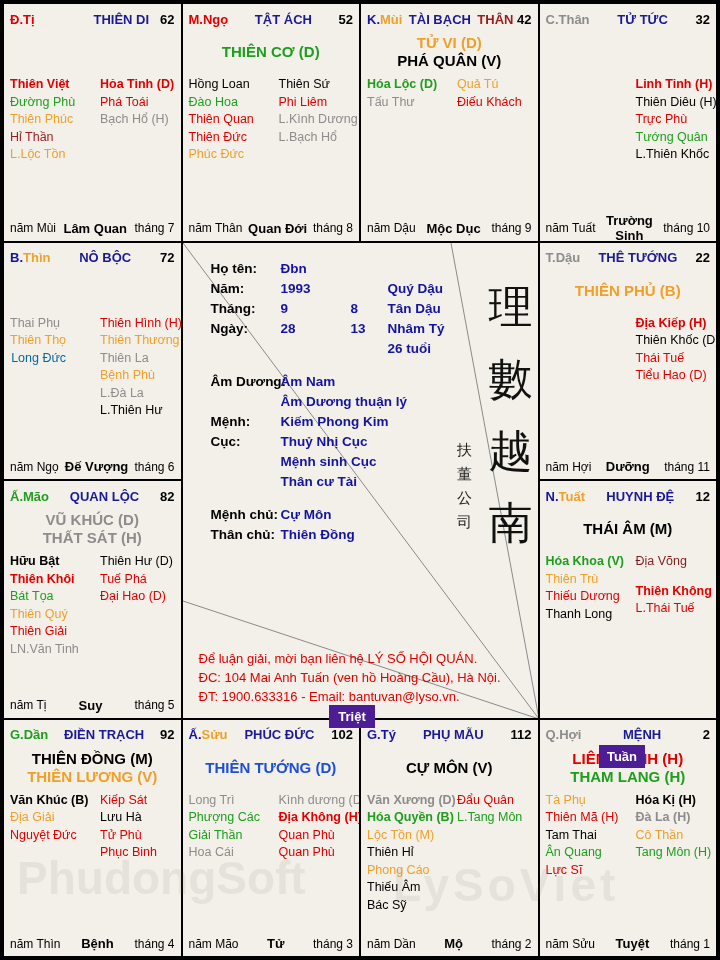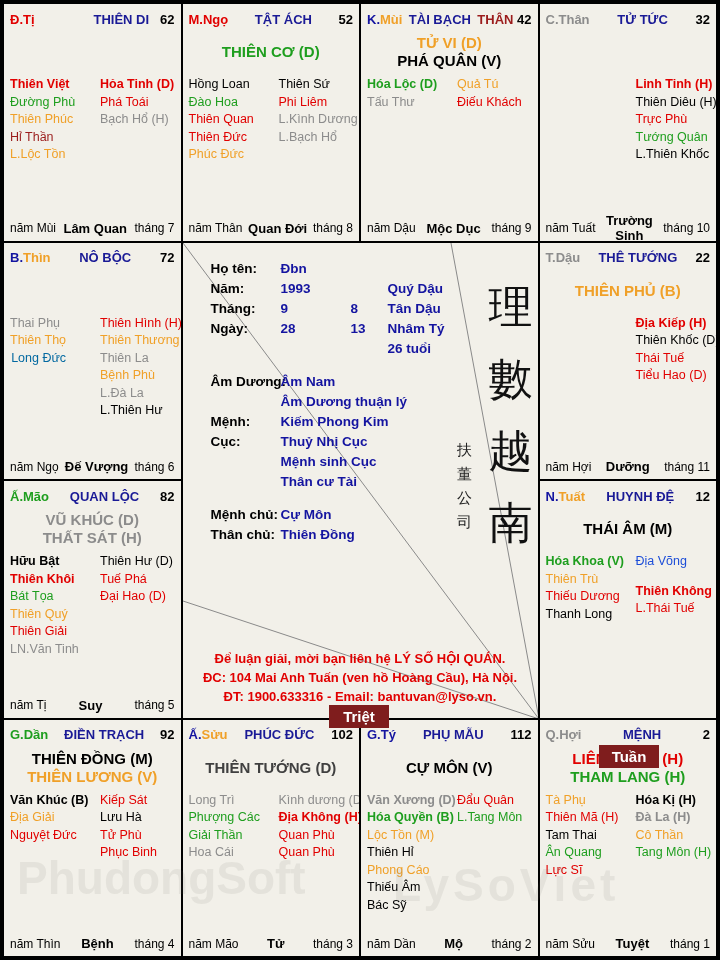--- a/index.html
+++ b/index.html
@@ -29,34 +29,34 @@
   .cell-footer .van{flex:1;text-align:center;font-weight:bold;font-size:13px;}
   
   #info-rows{position:absolute;top:18px;left:0;width:100%;}
   .info-row{position:relative;height:20px;}
   .info-row.gap{margin-top:13px;}
   .info-row span{position:absolute;font-size:13.5px;font-weight:bold;white-space:nowrap;}
   .info-row .lab{left:28px;color:#000;}
   .info-row .v1{left:98px;color:#1414a0;}
   .info-row .v2{left:168px;color:#1414a0;}
   .info-row .v3{left:205px;color:#1414a0;}
-  #contact{position:absolute;bottom:12px;left:0;width:100%;text-align:center;
-    color:#e10000;font-weight:bold;font-size:13px;line-height:19px;}
+  #contact{position:absolute;bottom:12px;left:16px;width:100%;text-align:left;
+    color:#e10000;font-weight:normal;font-size:13px;line-height:19px;}
   #calligraphy{position:absolute;top:28px;left:300px;width:56px;text-align:center;
     color:#111;font-family:"DejaVu Serif",serif;}
   #calligraphy .big{font-size:44px;line-height:72px;display:block;}
   #calligraphy-small{position:absolute;top:195px;left:272px;width:20px;text-align:center;
     color:#222;font-family:"DejaVu Serif",serif;font-size:15px;line-height:24px;}
   #seal{position:absolute;top:238px;left:286px;width:62px;height:54px;
     border:3px solid #c43018;color:#c43018;display:flex;align-items:center;justify-content:center;
     font-family:"DejaVu Serif",serif;font-size:20px;font-weight:bold;letter-spacing:1px;
     background:rgba(230,80,50,0.12);}
   #aspect-lines{position:absolute;top:0;left:0;pointer-events:none;}
-  .badge{position:absolute;background:#7f1d1d;color:#fff;font-weight:bold;font-size:15px;
-    width:60px;height:23px;display:flex;align-items:center;justify-content:center;z-index:5;
+  .badge{position:absolute;background:#4c1d95;color:#fff;font-weight:bold;font-size:13px;
+    width:46px;height:23px;display:flex;align-items:center;justify-content:center;z-index:5;
     font-family:"Liberation Sans",sans-serif;}
   #badge-triet{left:326px;top:702px;}
   #badge-tuan{left:596px;top:742px;}
   .watermark{position:absolute;font-size:46px;font-weight:bold;color:rgba(110,110,95,0.10);
     white-space:nowrap;pointer-events:none;z-index:1;}
   #wm1{left:14px;top:848px;}
   #wm2{left:390px;top:855px;letter-spacing:4px;}
 </style>
 </head>
 <body>
@@ -253,21 +253,21 @@
       <div class="main-block">
         <div class="main-line" style="color: rgb(0, 0, 0);">THÁI ÂM (M)</div>
       </div>
       <div class="star-col star-left">
         <div class="star-line" style="color: rgb(30, 158, 30); font-weight: bold;">Hóa Khoa (V)</div>
         <div class="star-line" style="color: rgb(240, 160, 40);">Thiên Trù</div>
         <div class="star-line" style="color: rgb(225, 0, 0);">Thiếu Dương</div>
         <div class="star-line" style="color: rgb(0, 0, 0);">Thanh Long</div>
       </div>
       <div class="star-col star-right">
-        <div class="star-line" style="color: #1d4ed8;">Địa Võng</div>
+        <div class="star-line" style="color: #7f1d1d;">Địa Võng</div>
         <div class="star-line" style="color: rgb(225, 0, 0); font-weight: bold; margin-top: 12px;">Thiên Không</div>
         <div class="star-line" style="color: rgb(225, 0, 0);">L.Thái Tuế</div>
       </div>
     </div>
   <div class="cell p8" id="cell-8">
       <div class="cell-header">
         <span class="stem" style="color: rgb(30, 158, 30);">G. </span>
         <span class="branch" style="color: rgb(30, 158, 30);">Dần</span>
         <span class="palace" style="color: rgb(26, 26, 150);">ĐIỀN TRẠCH</span>
         <span class="num">92</span>
@@ -294,21 +294,21 @@
       </div>
     </div>
   <div class="cell p9" id="cell-9">
       <div class="cell-header">
         <span class="stem" style="color: rgb(20, 20, 160);">Ấ. </span>
         <span class="branch" style="color: rgb(240, 160, 40);">Sửu</span>
         <span class="palace" style="color: rgb(26, 26, 150);">PHÚC ĐỨC</span>
         <span class="num">102</span>
       </div>
       <div class="main-block">
-        <div class="main-line" style="color: #404040;">THIÊN TƯỚNG (D)</div>
+        <div class="main-line" style="color: #1d4ed8;">THIÊN TƯỚNG (D)</div>
       </div>
       <div class="star-col star-left">
         <div class="star-line" style="color: rgb(140, 140, 140);">Long Trì</div>
         <div class="star-line" style="color: rgb(30, 158, 30);">Phượng Các</div>
         <div class="star-line" style="color: rgb(30, 158, 30);">Giải Thần</div>
         <div class="star-line" style="color: rgb(140, 140, 140);">Hoa Cái</div>
       </div>
       <div class="star-col star-right">
         <div class="star-line" style="color: rgb(140, 140, 140);">Kình dương (D)</div>
         <div class="star-line" style="color: rgb(225, 0, 0); font-weight: bold;">Địa Không (H)</div>

